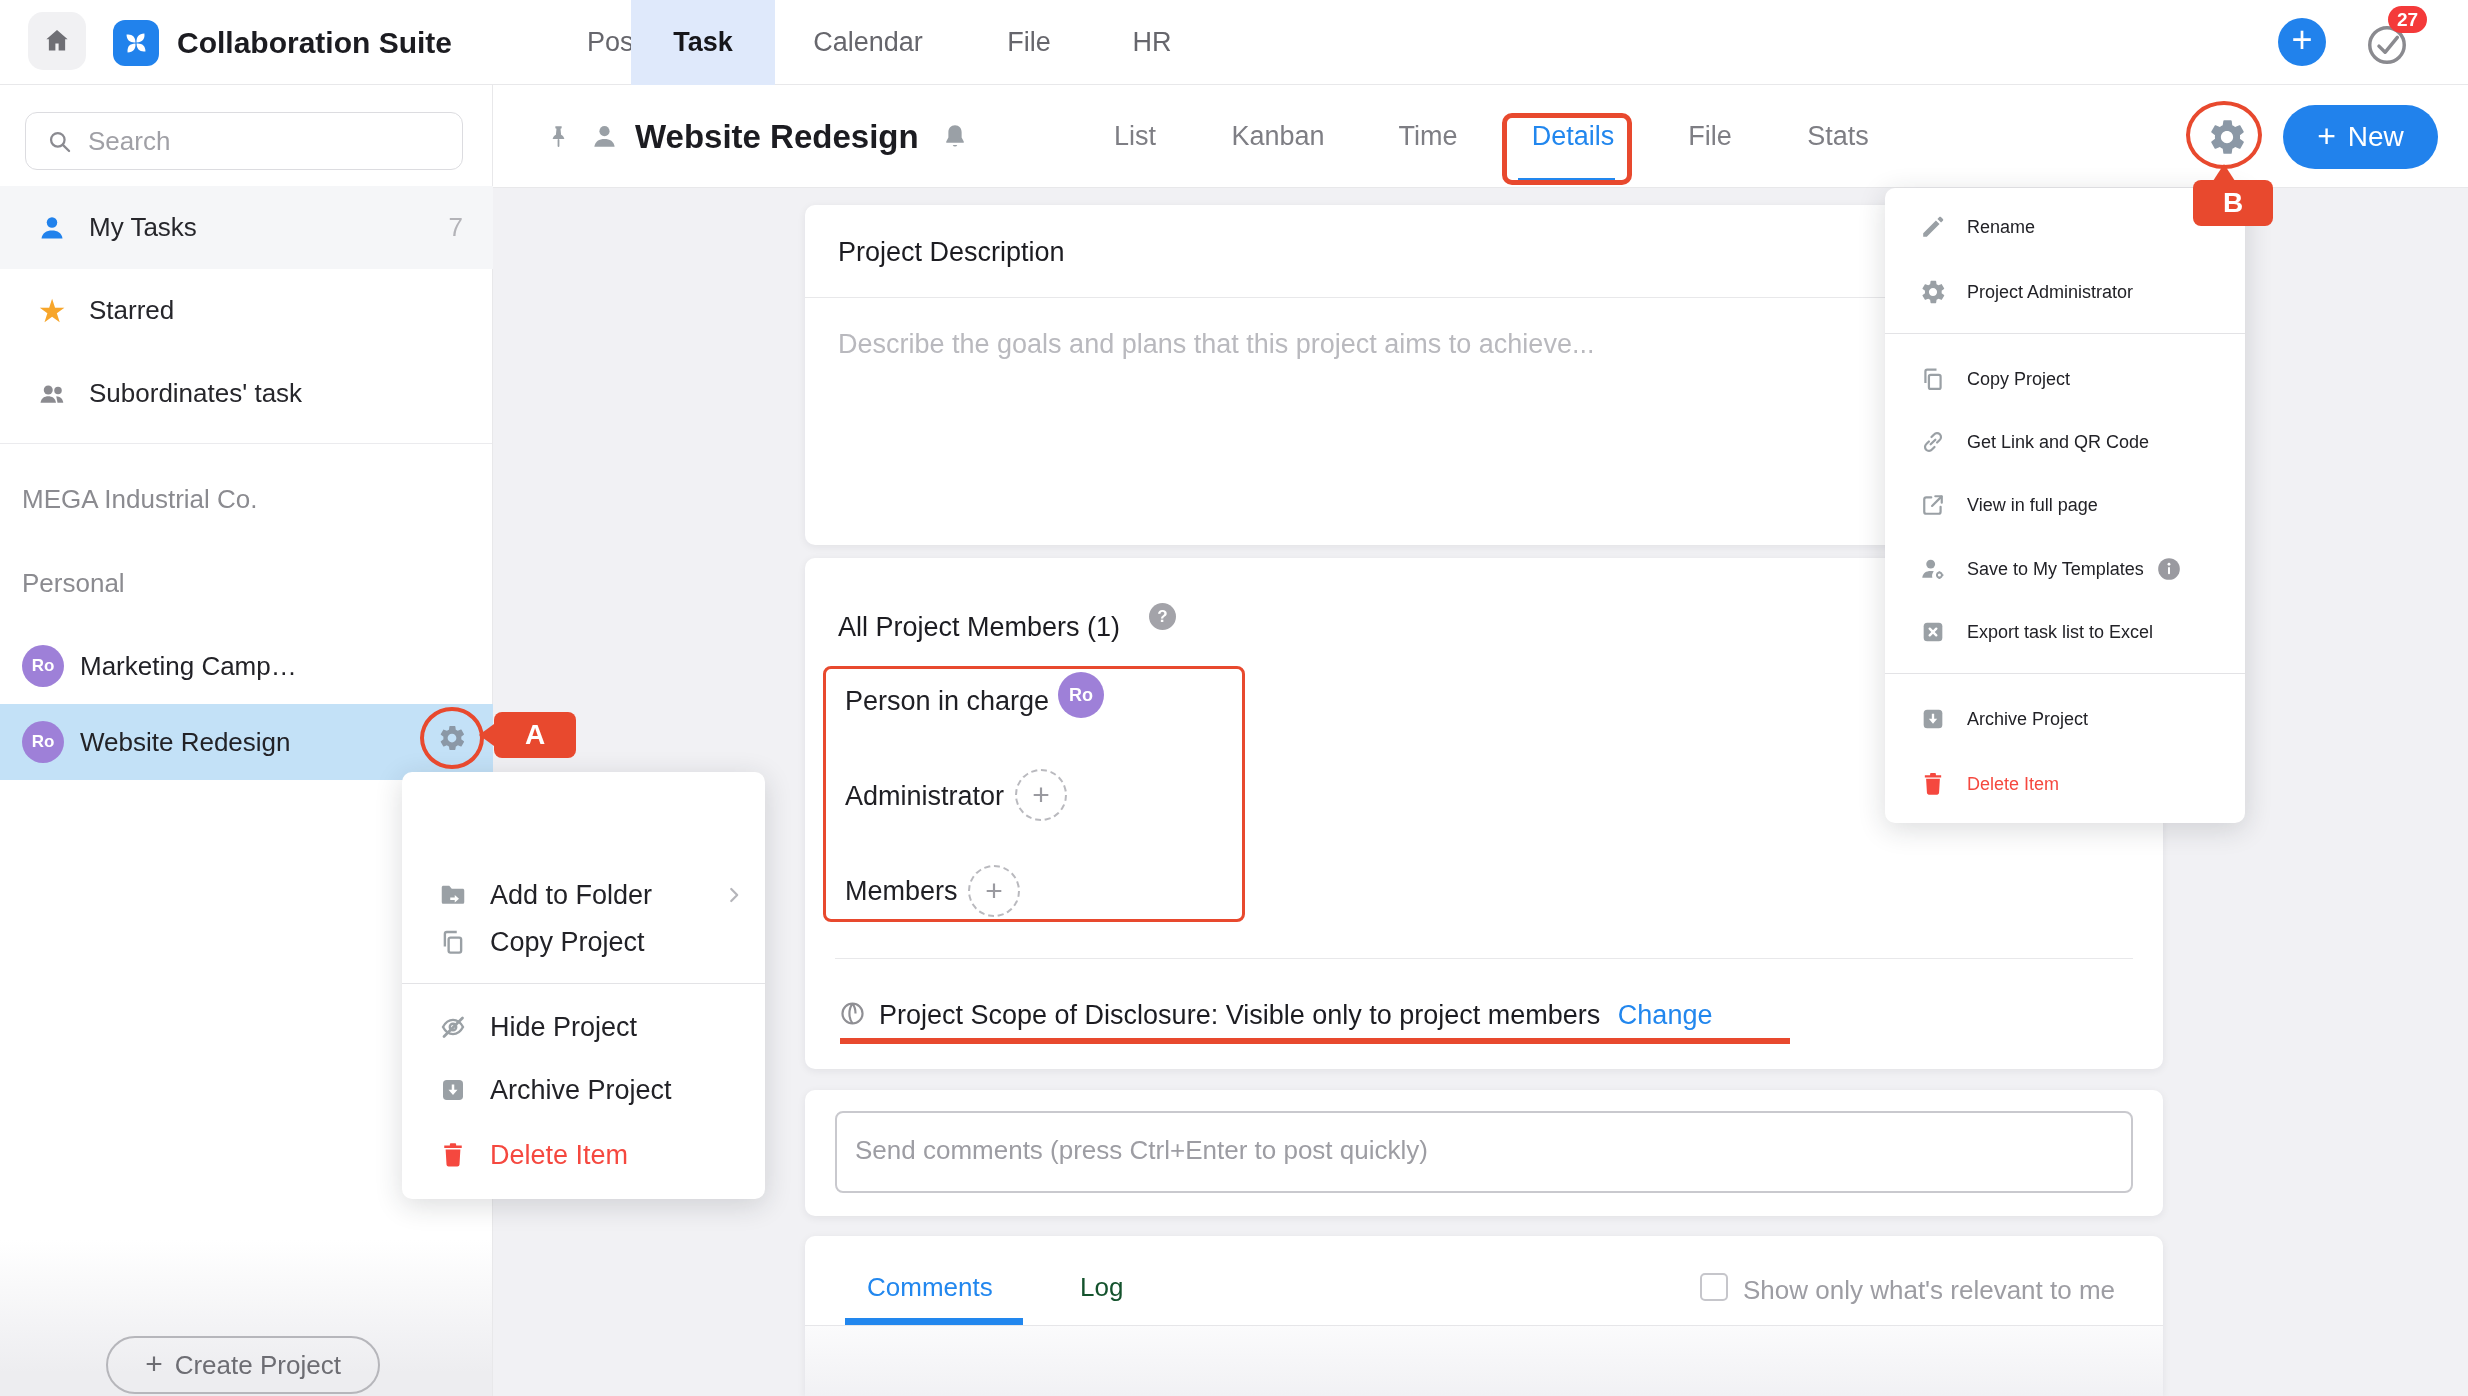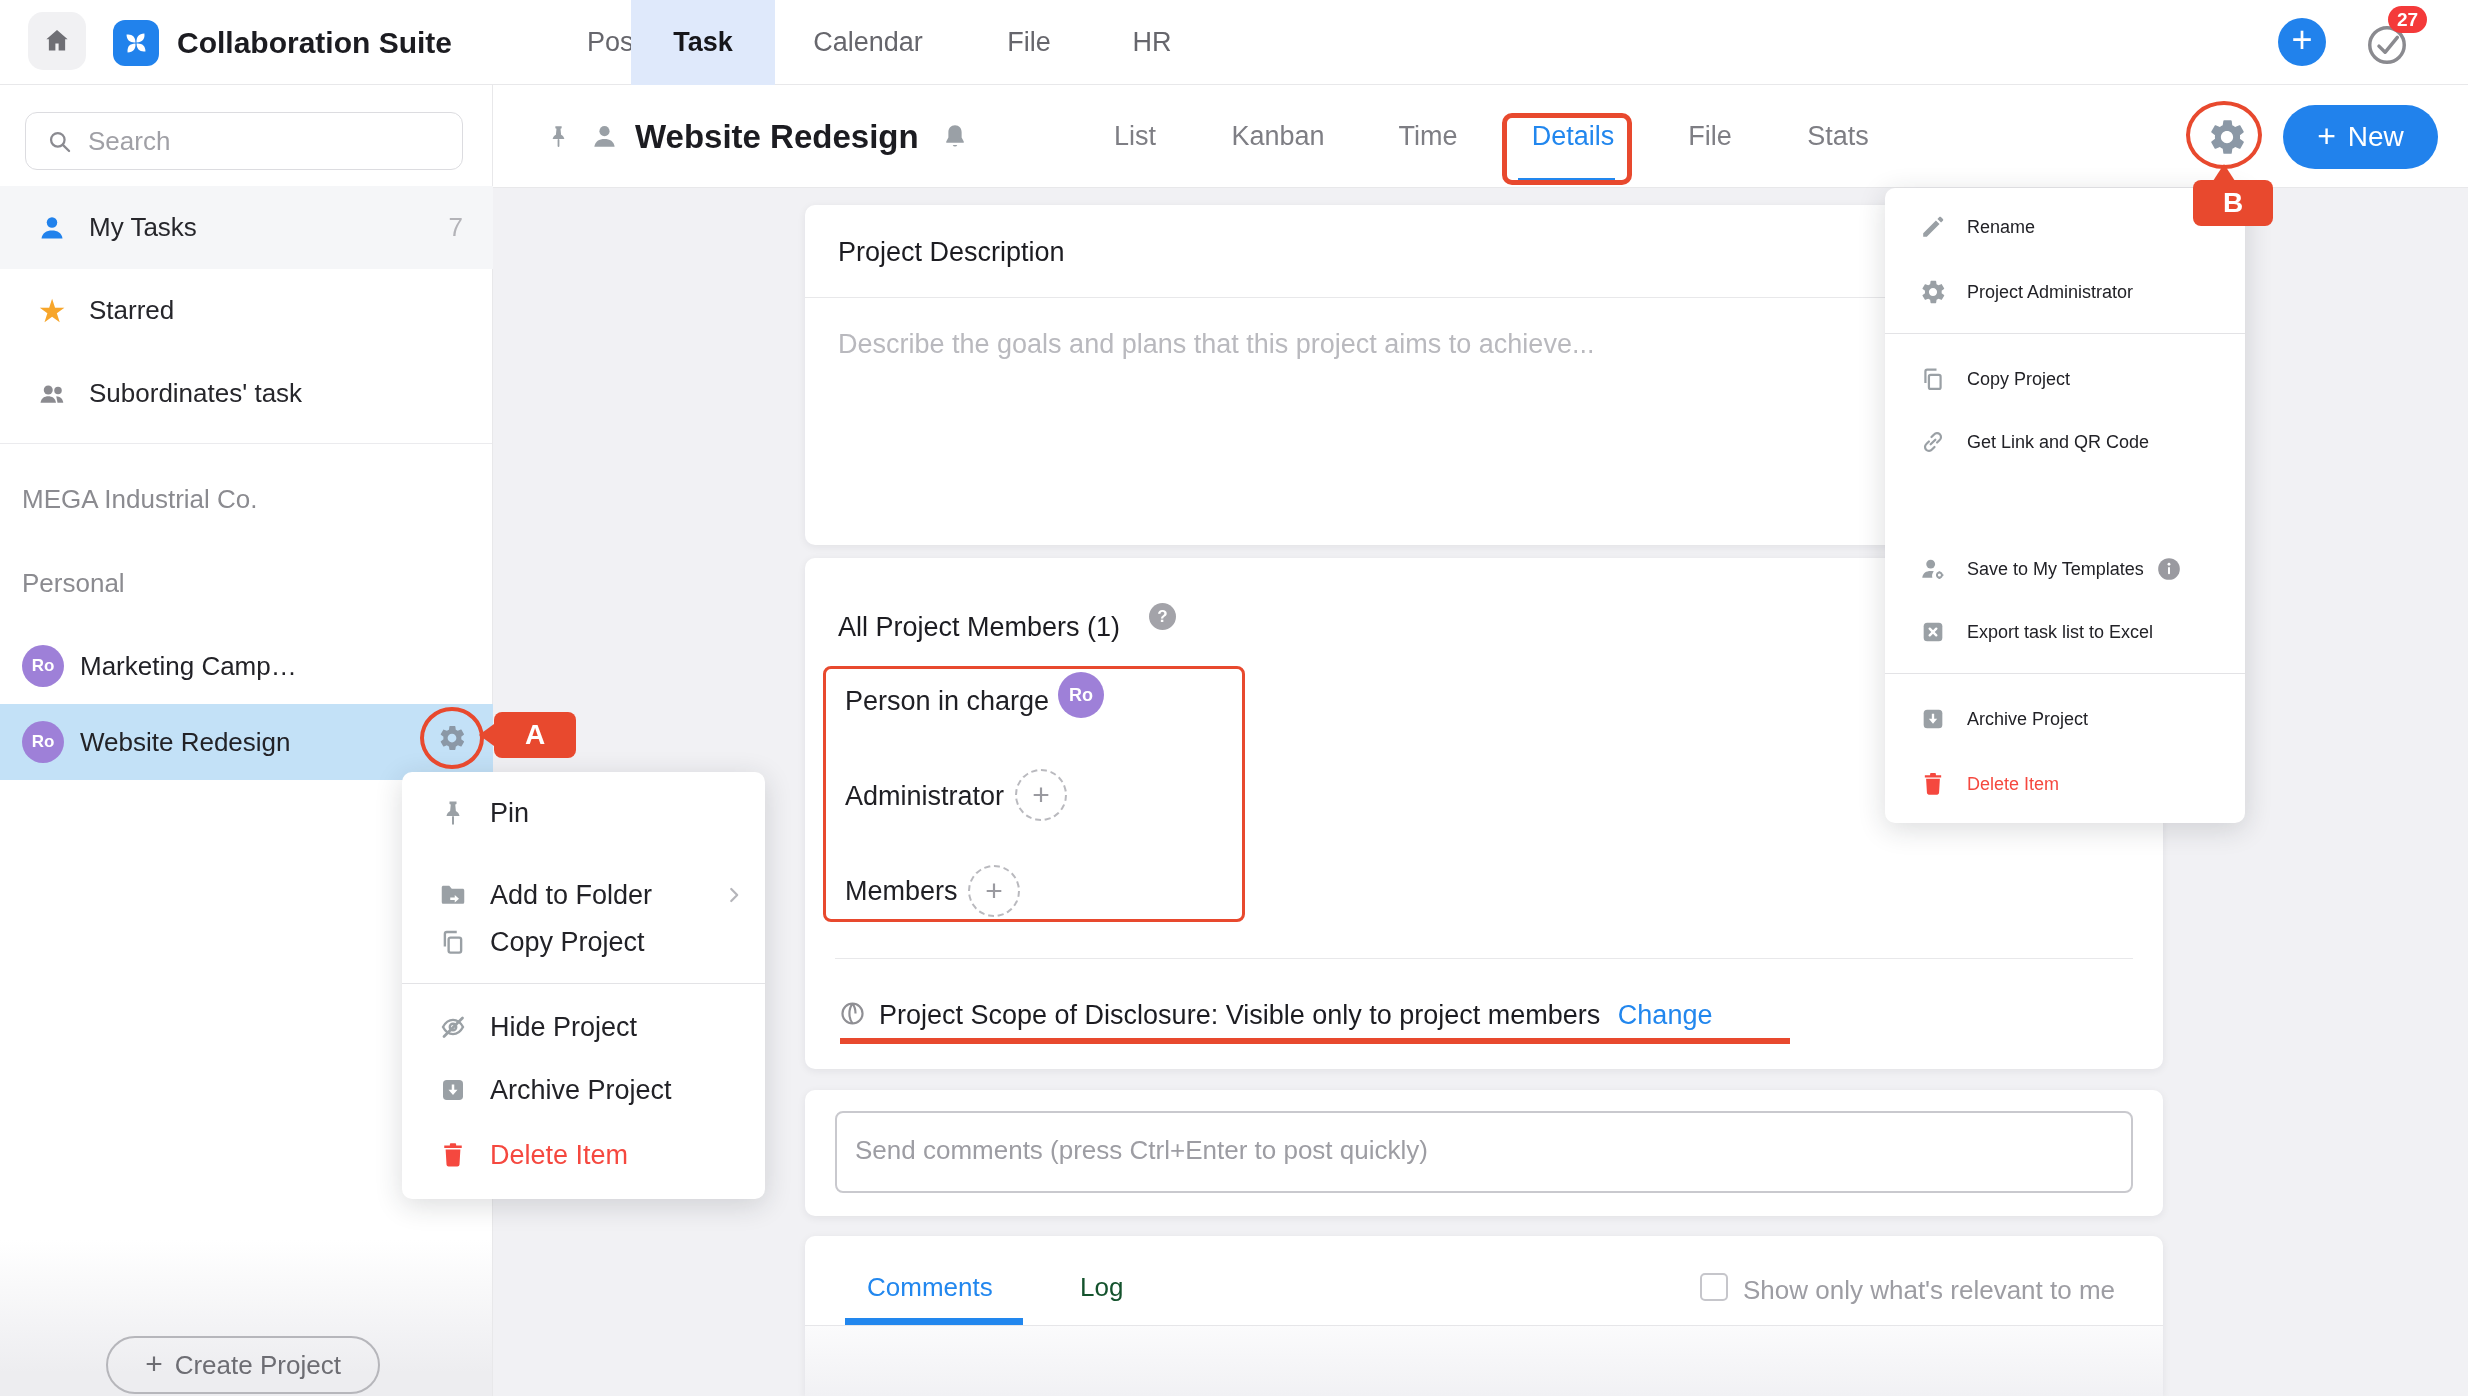--- a/index.html
+++ b/index.html
@@ -283,27 +283,20 @@
     <div class="abs act-tab" style="left:62px; color:#2287ee;">Comments</div>
     <div class="abs act-tab" style="left:275px; color:#14532d;">Log</div>
     <div class="abs" style="left:40px; top:82px; width:178px; height:7px; background:#2287ee;"></div>
     <div class="abs checkbox" style="left:895px; top:37px;"></div>
     <div class="abs" style="left:938px; top:39px; font-size:26px; color:#9d9da3; white-space:nowrap;">Show only what's relevant to me</div>
     <div class="abs" style="left:0; top:89px; width:100%; height:1px; background:#e6e6e9;"></div>
     <div class="abs" style="left:0; top:90px; width:100%; height:70px; background:linear-gradient(180deg,#fbfbfc,#f1f1f4);"></div>
   </div>
 
   <div class="abs menu menu-a" style="left:402px; top:772px; width:363px; height:427px;">
-    <div class="abs menu-item" style="top:11px;">
-      <svg class="ic mico" width="30" height="30" viewBox="0 0 24 24" fill="currentColor">
-          <path d="M9.2 2.8h5.6v1.9l-1 .5.5 5.2c1.6.9 2.6 2.2 2.9 3.9H6.8c.3-1.7 1.3-3 2.9-3.9l.5-5.2-1-.5z"></path>
-          <rect x="11.2" y="14.3" width="1.6" height="7" rx=".8"></rect>
-        </svg>
-      <span class="mlabel">Pin</span>
-    </div>
     <div class="abs menu-item" style="top:93px;align-items:center;">
       <svg class="ic mico" width="30" height="30" viewBox="0 0 24 24" fill="currentColor">
           <path d="M3 6c0-1 .5-1.5 1.5-1.5H9L11 7h8.5c1 0 1.5.5 1.5 1.5v9c0 1-.5 1.5-1.5 1.5h-15C3.5 19 3 18.5 3 17.5z"></path>
           <path d="M9.8 13.9h3.6v-2l3.4 3-3.4 3v-2H9.8z" fill="#fff"></path>
         </svg>
       <span class="mlabel">Add to Folder</span>
       <svg class="ic chevron-r" width="22" height="22" viewBox="0 0 24 24" fill="none" stroke="currentColor" stroke-width="2.4" stroke-linecap="round" stroke-linejoin="round">
           <path d="M9 5.5 15.5 12 9 18.5"></path>
         </svg>
     </div>
@@ -359,20 +352,28 @@
         </svg>
       <span class="mlabel">Copy Project</span>
     </div>
     <div class="abs menu-item" style="top:224px;">
       <svg class="ic mico" width="28" height="28" viewBox="0 0 24 24" fill="none" stroke="currentColor" stroke-width="1.9" stroke-linecap="round">
           <path d="M10 14l4-4"></path>
           <path d="M8.5 11.5l-2.2 2.2a3.4 3.4 0 104.8 4.8l2.2-2.2"></path>
           <path d="M15.5 12.5l2.2-2.2a3.4 3.4 0 10-4.8-4.8l-2.2 2.2"></path>
         </svg>
       <span class="mlabel">Get Link and QR Code</span>
+    </div>
+    <div class="abs menu-item" style="top:287px;">
+      <svg class="ic mico" width="28" height="28" viewBox="0 0 24 24" fill="none" stroke="currentColor" stroke-width="1.9" stroke-linecap="round" stroke-linejoin="round">
+          <path d="M10.5 5.5H6.3c-1 0-1.8.8-1.8 1.8v10.4c0 1 .8 1.8 1.8 1.8h10.4c1 0 1.8-.8 1.8-1.8v-4.2"></path>
+          <path d="M14 4.5h5.5V10"></path>
+          <path d="M19.2 4.8l-8 8"></path>
+        </svg>
+      <span class="mlabel">View in full page</span>
     </div>
     <div class="abs menu-item" style="top:351px;">
       <svg class="ic mico" width="28" height="28" viewBox="0 0 24 24">
           <g fill="currentColor">
             <circle cx="10" cy="7.8" r="3.8"></circle>
             <path d="M2.8 19.5c.5-4 3.4-5.7 7.2-5.7 1 0 2 .1 2.8.4-1 .9-1.6 2.2-1.6 3.6 0 .6.1 1.2.3 1.7z"></path>
           </g>
           <g fill="none" stroke="currentColor" stroke-width="1.6">
             <circle cx="17.5" cy="17.2" r="2.1"></circle>
             <path d="M17.5 13.9v1.2M17.5 19.3v1.2M14.6 17.2h1.2M19.7 17.2h1.2"></path>

